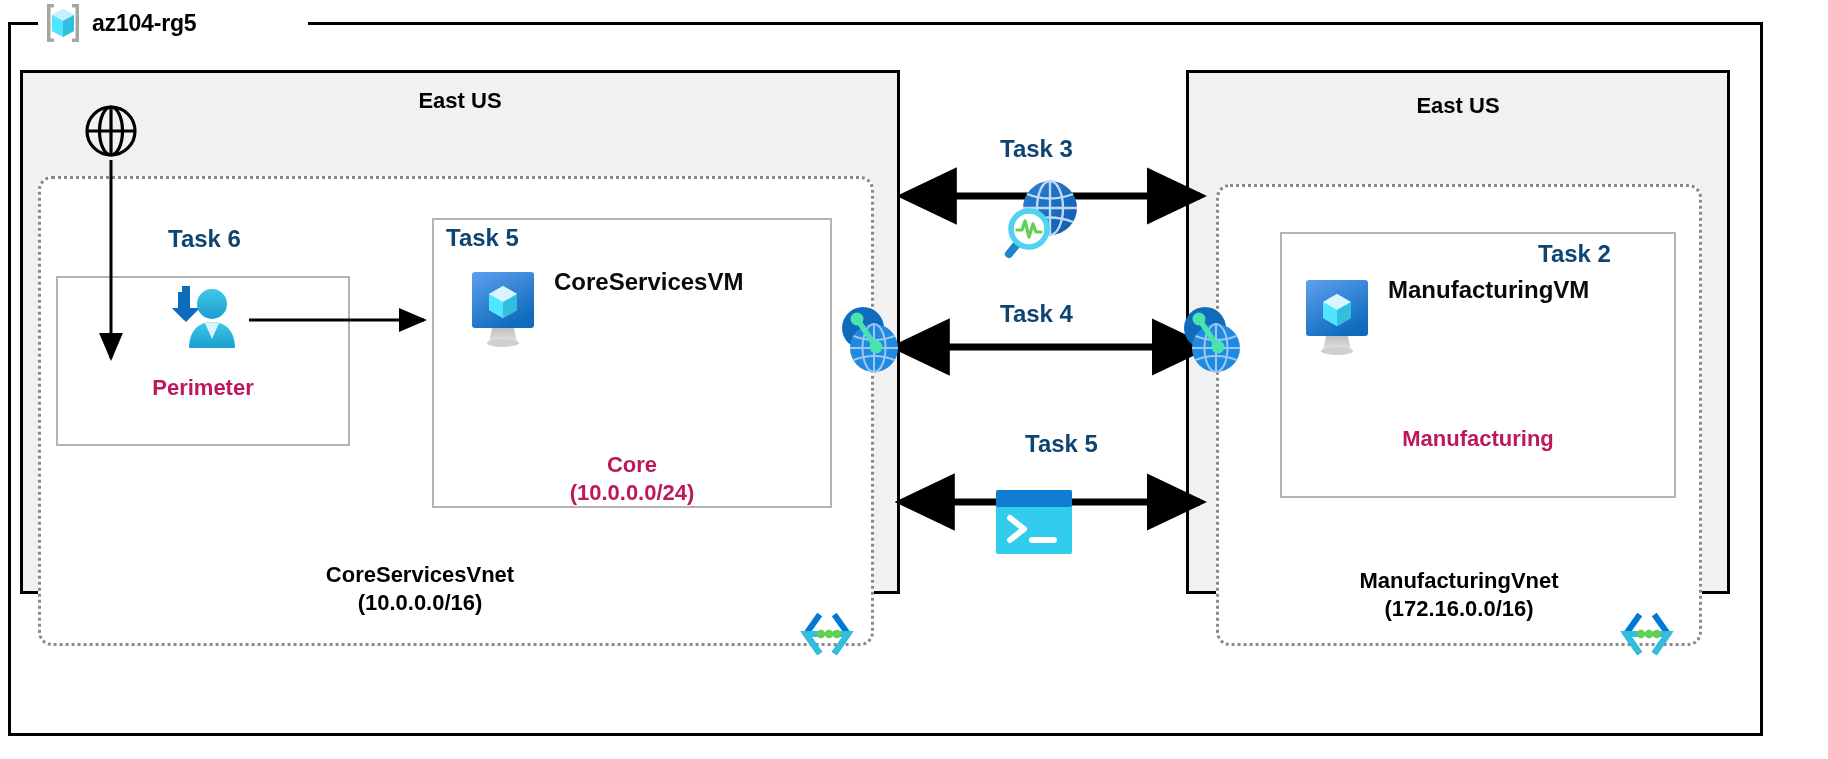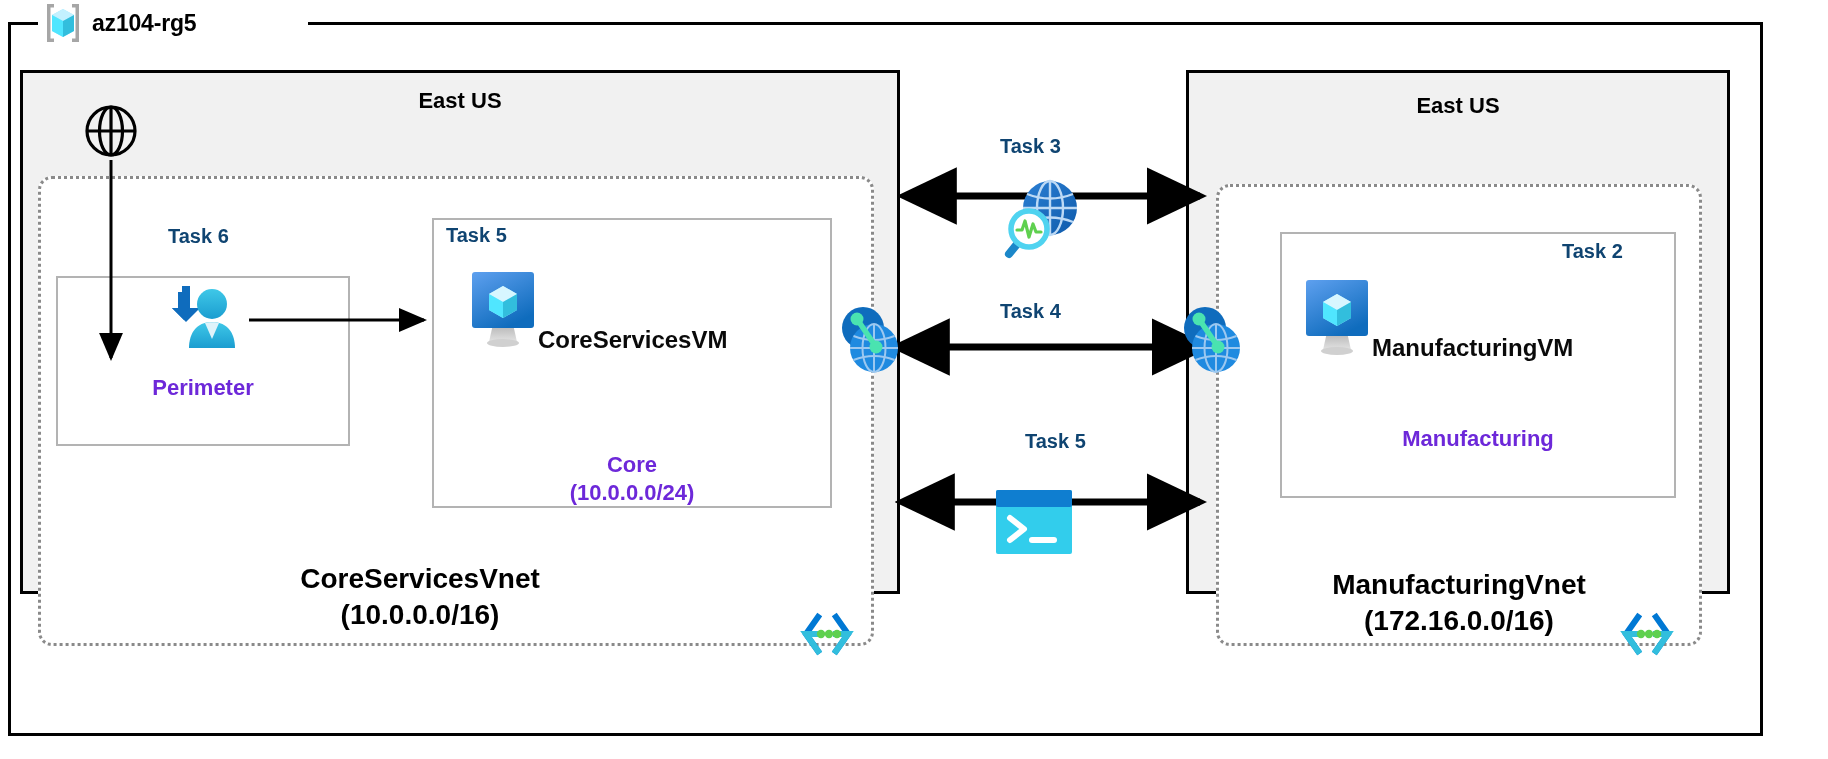--- a/index.html
+++ b/index.html
@@ -58,57 +58,57 @@
 
   
   .vnet {
     background: #ffffff;
     border: 3px dotted #8a8a8a;
     border-radius: 14px;
   }
   #vnet-left  { left: 38px;   top: 176px; width: 836px; height: 470px; }
   #vnet-right { left: 1216px; top: 184px; width: 486px; height: 462px; }
   .vnet-label {
-    text-align: center; font-size: 28px; font-weight: bold;
+    text-align: center; font-size: 22px; font-weight: bold;
     color: #000000; line-height: 1.28;
   }
   #vnet-left-label  { left: 140px;  top: 561px; width: 560px; }
   #vnet-right-label { left: 1236px; top: 567px; width: 446px; }
 
   
   .subnet {
     background: #ffffff;
     border: 2px solid #b3b3b3;
   }
   #subnet-perimeter { left: 56px;   top: 276px; width: 294px; height: 170px; }
   #subnet-core      { left: 432px;  top: 218px; width: 400px; height: 290px; }
   #subnet-manufact  { left: 1280px; top: 232px; width: 396px; height: 266px; }
 
   .subnet-label {
     text-align: center; font-size: 22px; font-weight: bold;
-    color: #6d28d9; line-height: 1.28;
+    color: #be185d; line-height: 1.28;
   }
   #label-perimeter { left: 56px;  top: 374px; width: 294px; }
   #label-core      { left: 432px; top: 427px; width: 400px; margin-top: 24px; }
   #label-manufact  { left: 1280px; top: 425px; width: 396px; }
 
   
   .task {
-    font-size: 20px; font-weight: bold; color: #0f4471;
+    font-size: 24px; font-weight: bold; color: #0f4471;
     white-space: nowrap;
   }
   #task1 { left: 446px;  top: 224px; }
-  #task2 { left: 1538px; top: 240px; text-align:right;margin-left:24px; }
+  #task2 { left: 1538px; top: 240px; text-align:right; }
   #task3 { left: 1000px; top: 135px; }
   #task4 { left: 1000px; top: 300px; }
   #task5 { left: 1000px; top: 430px; margin-left: 25px; }
   #task6 { left: 168px;  top: 225px; }
 
   
-  .vm-row { display: flex; align-items: flex-end; gap: 0; }
+  .vm-row { display: flex; align-items: flex-start; gap: 16px; }
   .vm-name { font-size: 24px; font-weight: bold; color: #0a0a0a; white-space: nowrap; }
   #vm-core   { left: 468px;  top: 268px; }
   #vm-manuf  { left: 1302px; top: 276px; }
 
   
   #perimeter-icon { left: 160px; top: 282px; }
 
   
   #internet-globe { left: 84px; top: 104px; }
 

